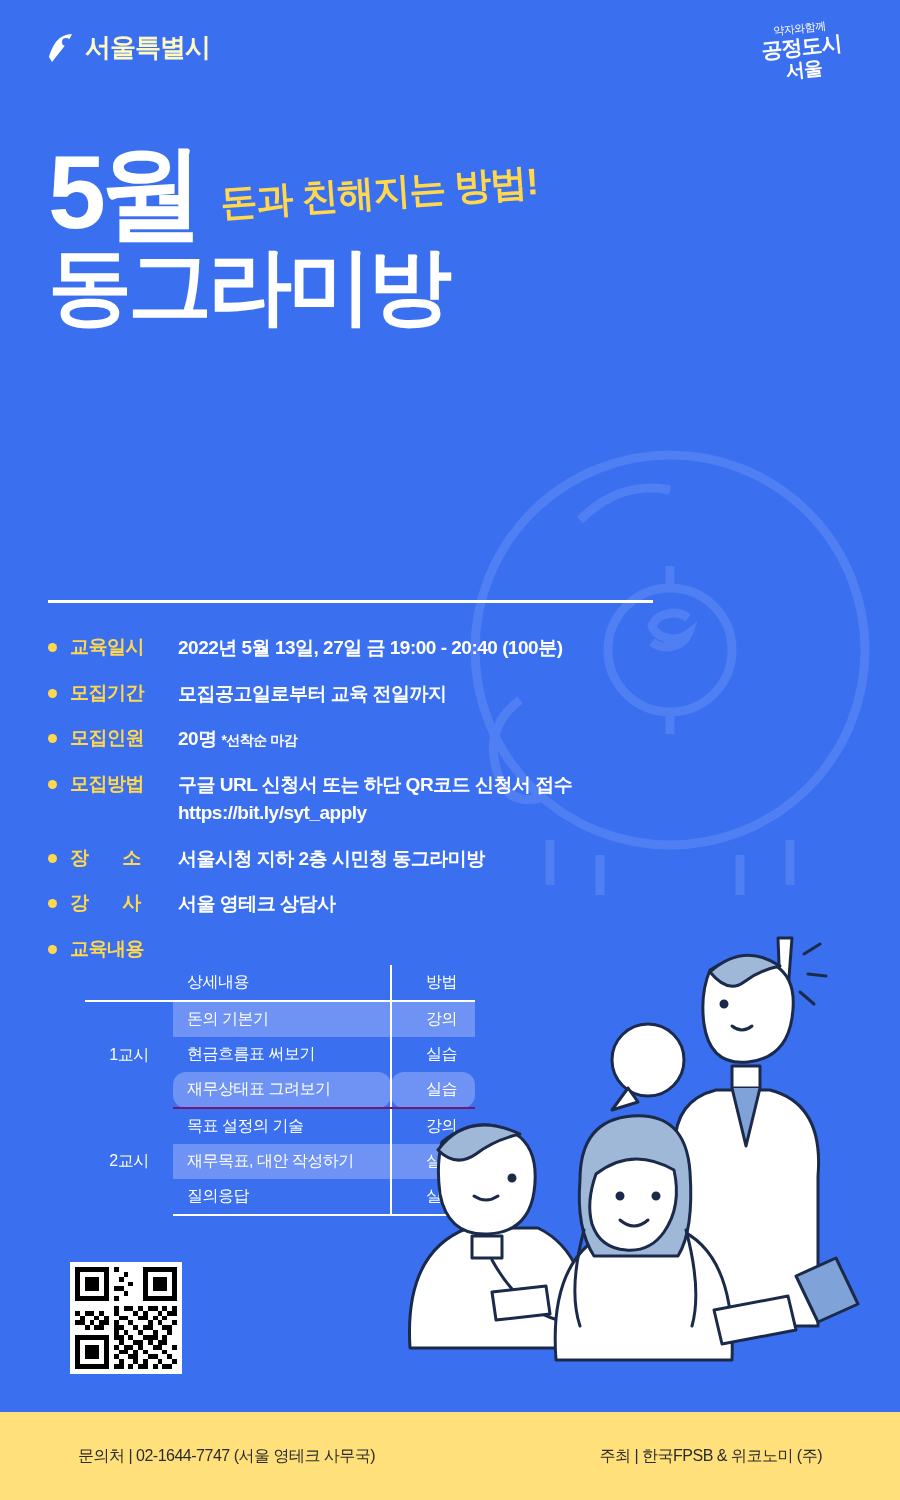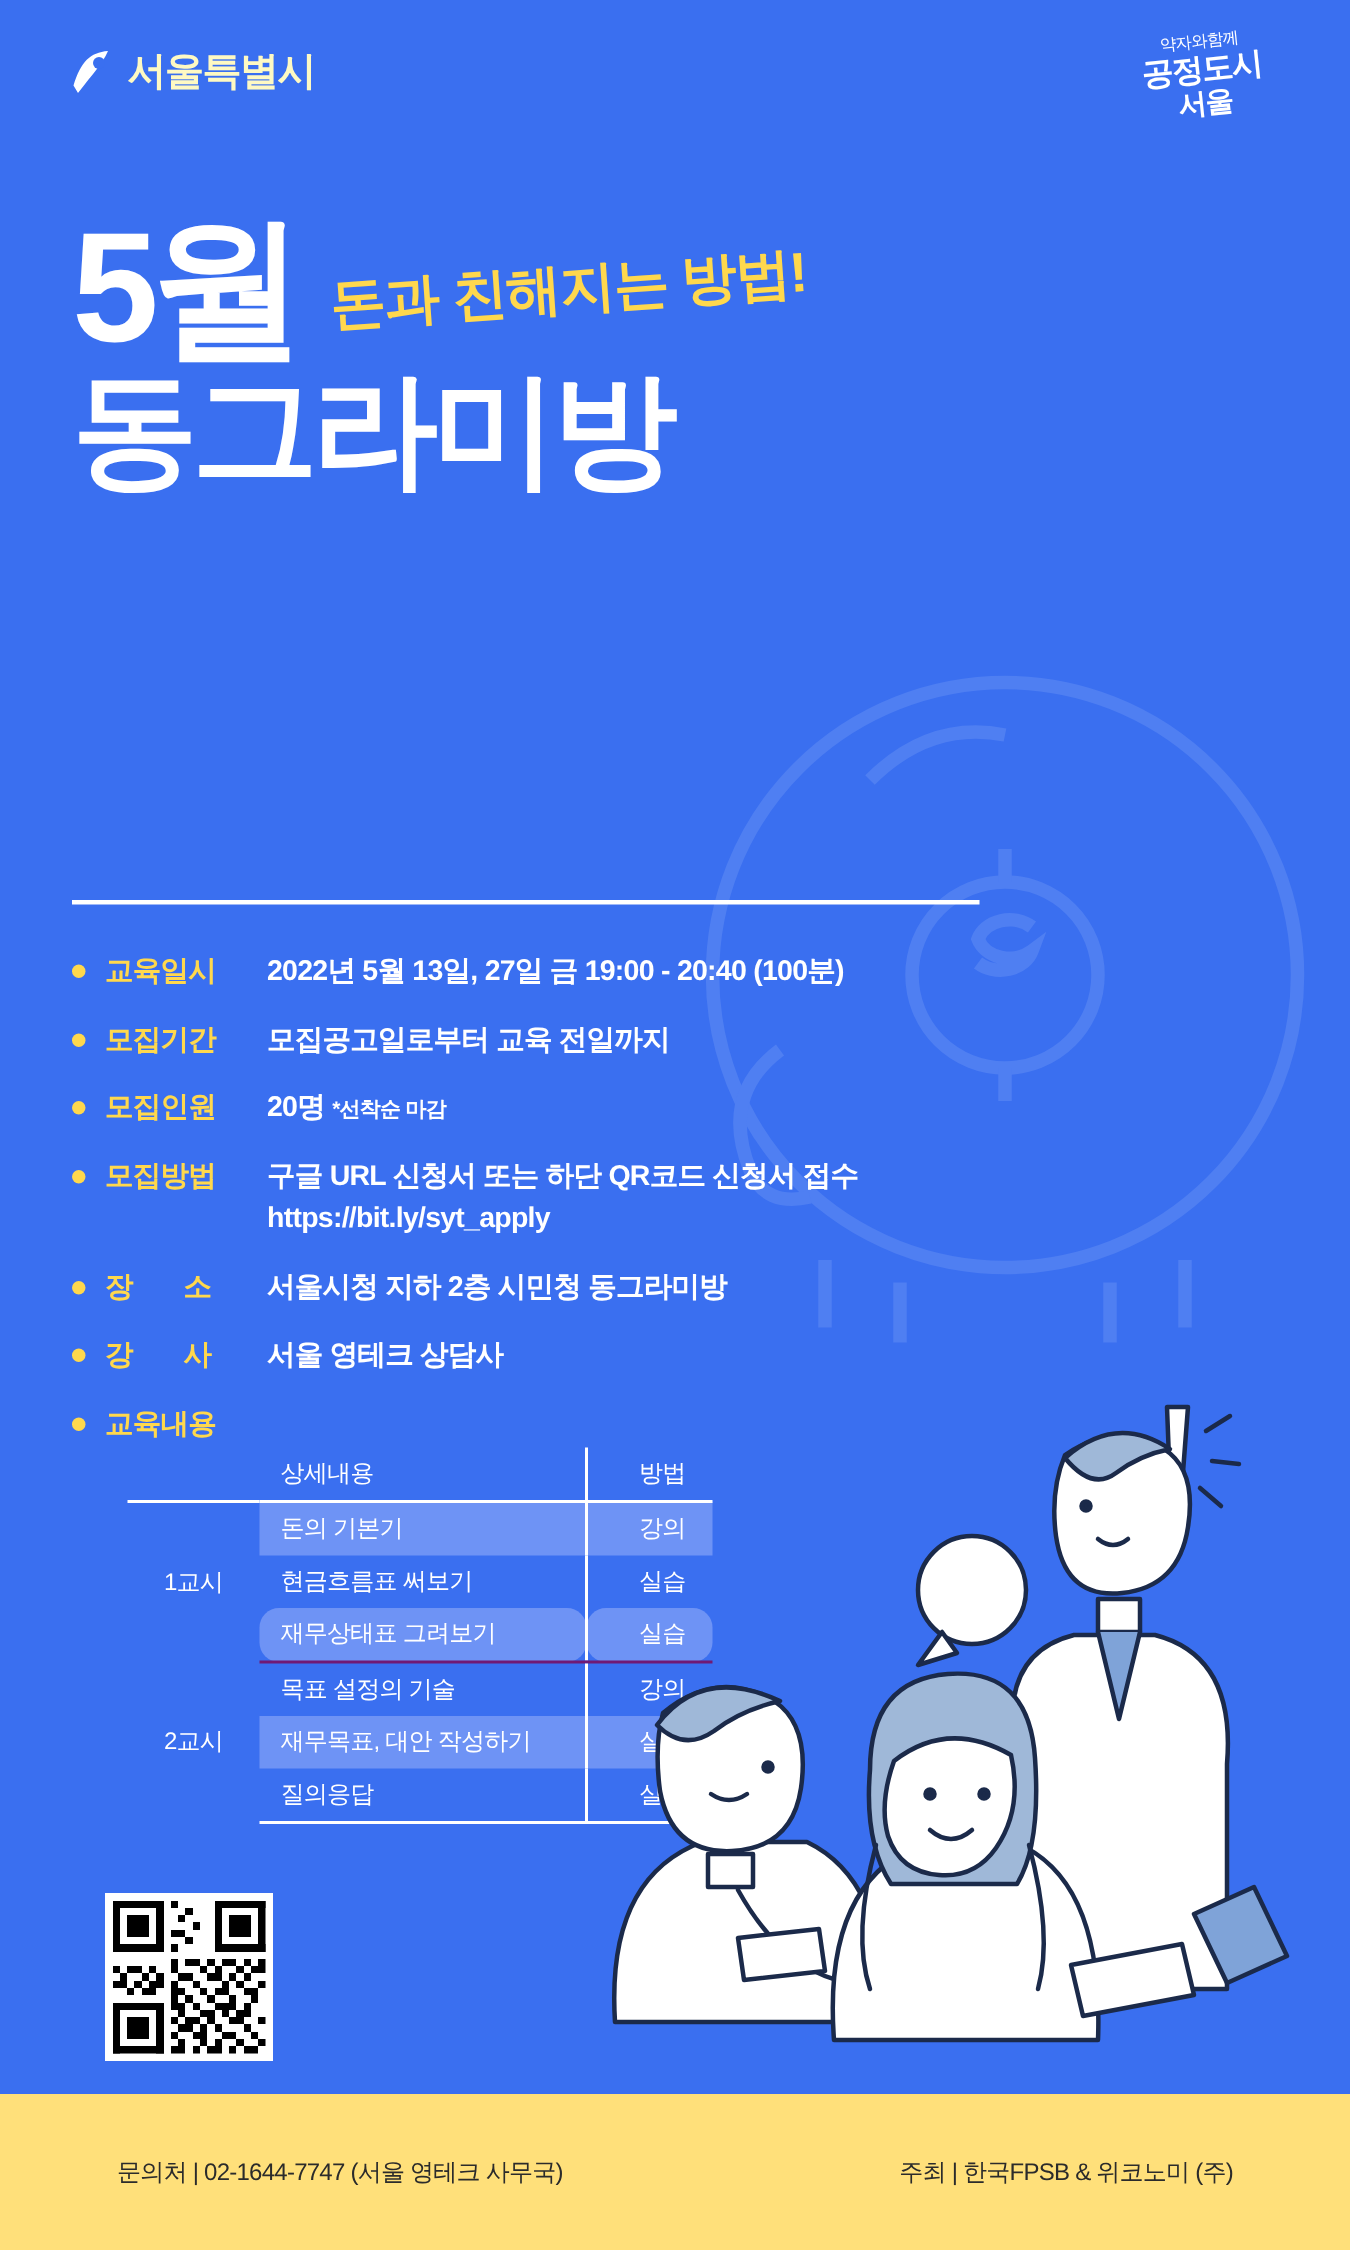--- a/index.html
+++ b/index.html
@@ -124,21 +124,21 @@
     position: absolute; left: 70px; top: 1262px;
     width: 112px; height: 112px; background: #ffffff; padding: 5px;
   }
   .qr svg { display: block; }
 
   
   .illu { position: absolute; right: 0; bottom: 100px; width: 520px; height: 470px; }
 
   
   .footer {
-    position: absolute; left: 0; right: 0; bottom: 0; height: 104px;
+    position: absolute; left: 0; right: 0; bottom: 0; height: 88px;
     background: #ffe07a;
     display: flex; align-items: center; justify-content: space-between;
     padding: 0 78px;
     color: #2b2b2b;
   }
   .footer div { font-size: 16px; letter-spacing: -0.5px; }
 </style>
 </head>
 <body>
 

